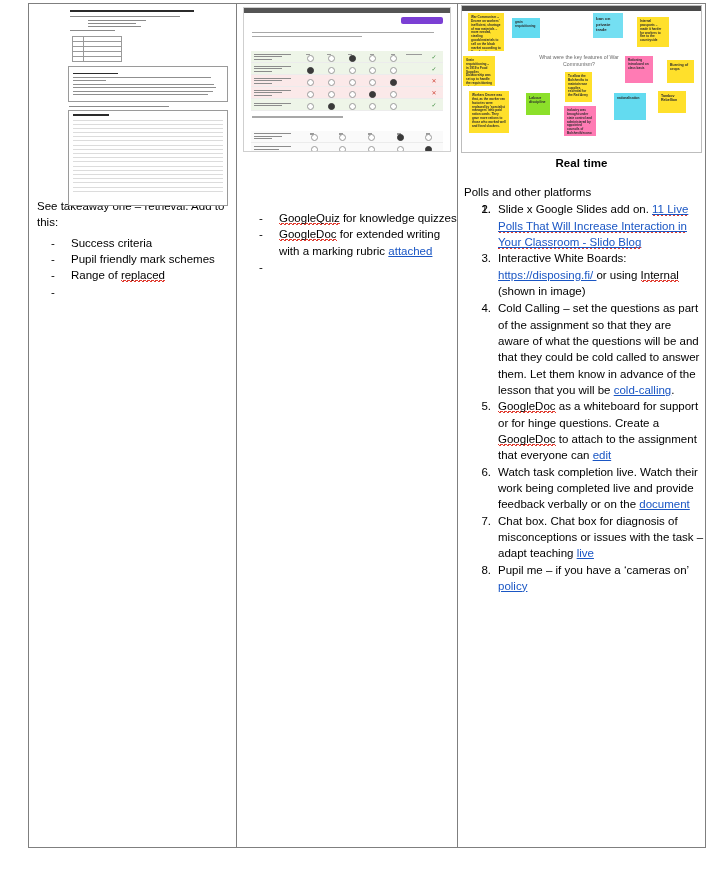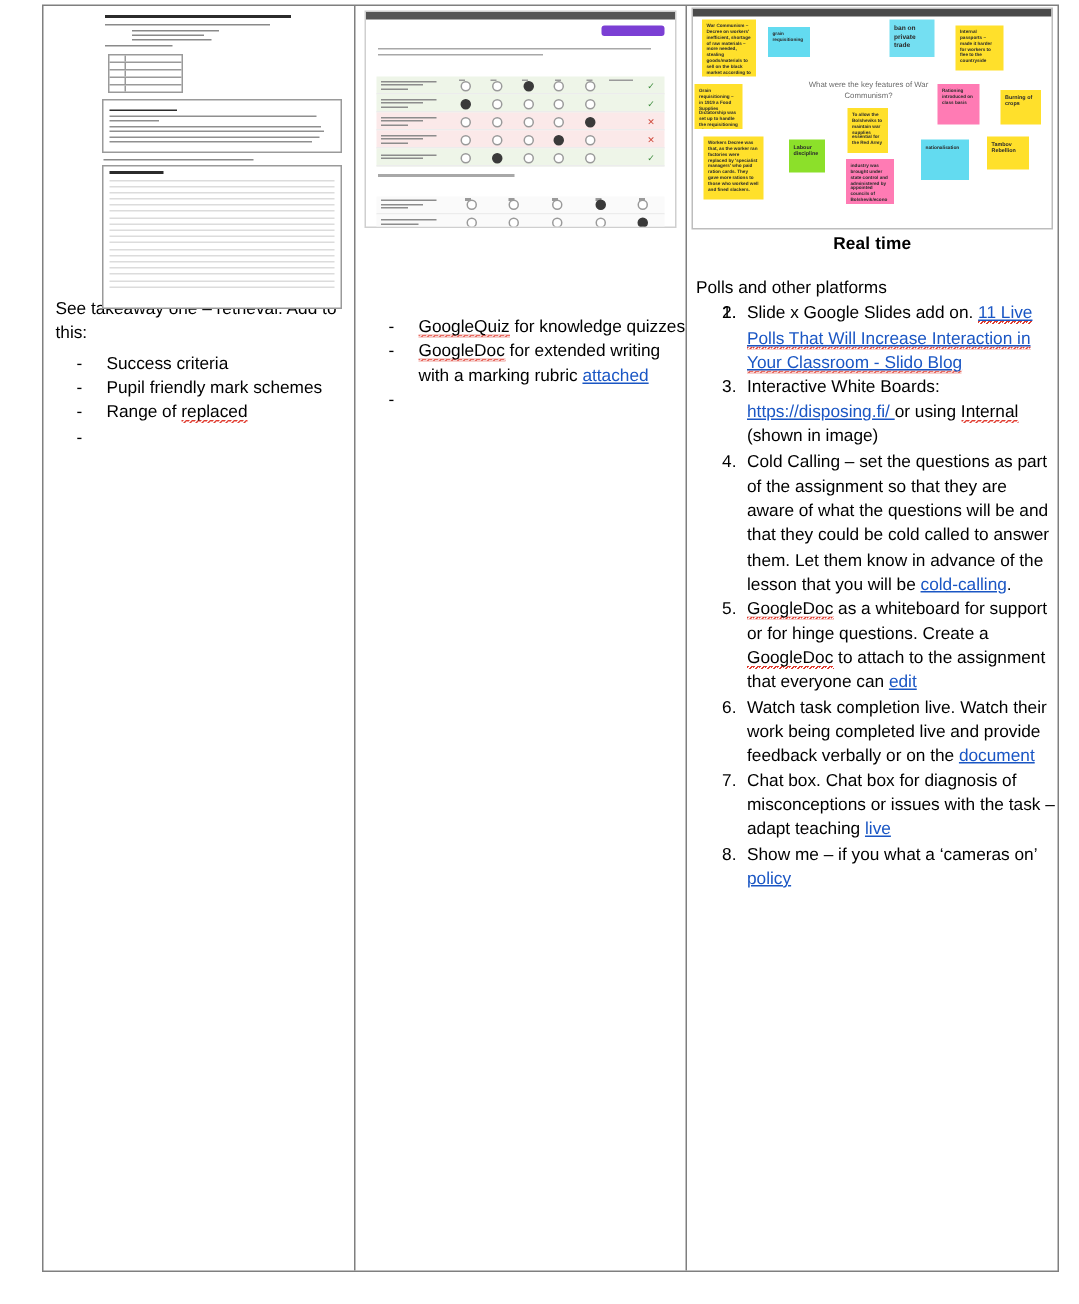--- a/index.html
+++ b/index.html
@@ -448,20 +448,20 @@
           <li>
             <span class="mk">6.</span>
             <span><span>Watch task completion live. Watch their work being completed live and provide feedback verbally or on the </span><a class="lnk" href="#">document</a></span>
           </li>
           <li>
             <span class="mk">7.</span>
             <span><span>Chat box.  Chat box for diagnosis of misconceptions or issues with the task – adapt teaching </span><a class="lnk" href="#">live</a></span>
           </li>
           <li>
             <span class="mk">8.</span>
-            <span><span>Show me – if you what a ‘cameras on’ </span><a class="lnk" href="#">policy</a></span>
+            <span><span>Pupil me – if you have a ‘cameras on’ </span><a class="lnk" href="#">policy</a></span>
           </li>
         </ul>
       </div>
     </div>
 
   </div>
 </div>
 
 </body></html>

